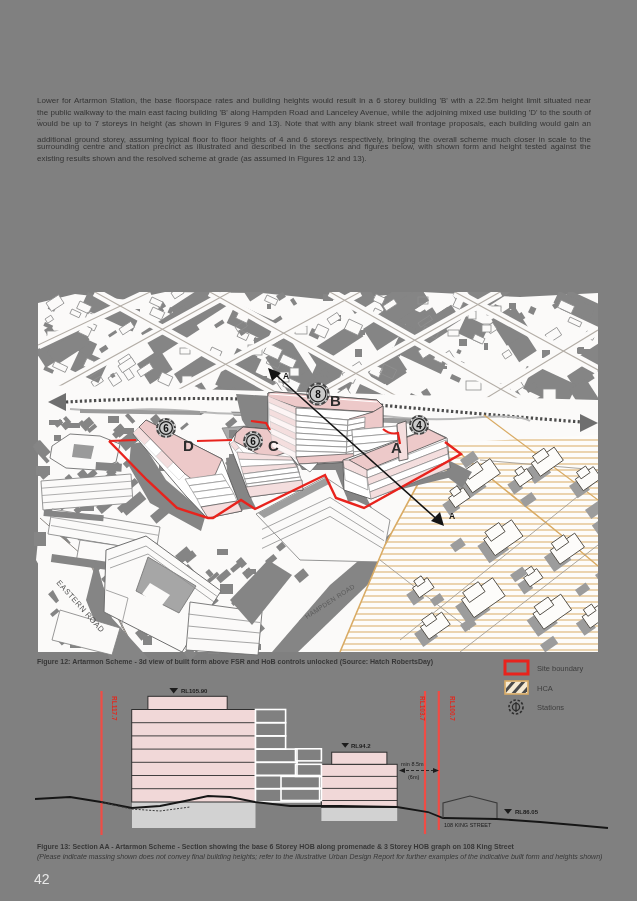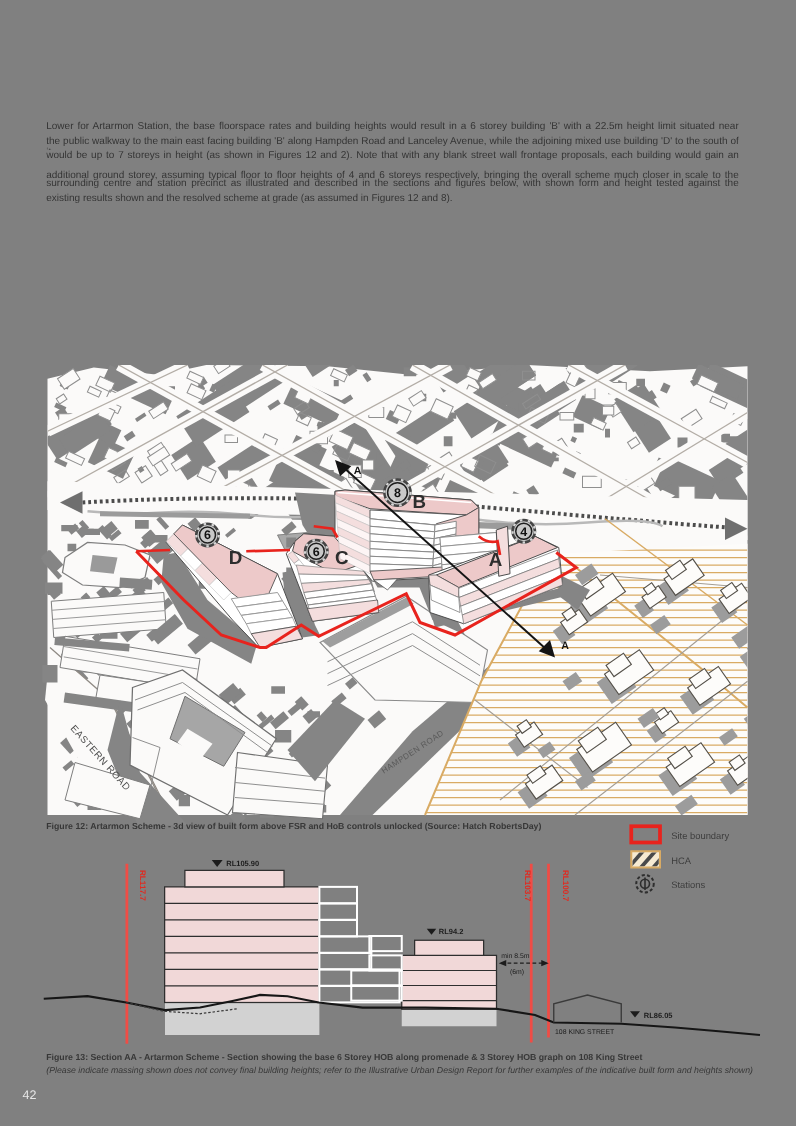--- a/index.html
+++ b/index.html
@@ -4,27 +4,27 @@
 body{font-family:"Liberation Sans",sans-serif;position:relative}
 .ln{position:absolute;left:37px;width:554px;font-size:8px;color:#343434;white-space:nowrap}
 .j{text-align:justify;text-align-last:justify;white-space:normal;height:12px;overflow:hidden}
 .cap{position:absolute;font-size:7px;font-weight:bold;color:#373737}
 </style></head><body>
 
 <div class="ln j" style="top:96px">Lower for Artarmon Station, the base floorspace rates and building heights would result in a 6 storey building 'B' with a 22.5m height limit situated near</div>
 
 <div class="ln j" style="top:107.6px">the public walkway to the main east facing building 'B' along Hampden Road and Lanceley Avenue, while the adjoining mixed use building 'D' to the south of it</div>
 
-<div class="ln j" style="top:119.2px">would be up to 7 storeys in height (as shown in Figures 12 and 2). Note that with any blank street wall frontage proposals, each building would gain an</div>
+<div class="ln j" style="top:119.2px">would be up to 7 storeys in height (as shown in Figures 9 and 13). Note that with any blank street wall frontage proposals, each building would gain an</div>
 
 <div class="ln j" style="top:135px">additional ground storey, assuming typical floor to floor heights of 4 and 6 storeys respectively, bringing the overall scheme much closer in scale to the</div>
 
 <div class="ln j" style="top:142.4px">surrounding centre and station precinct as illustrated and described in the sections and figures below, with shown form and height tested against the</div>
 
-<div class="ln" style="top:154px">existing results shown and the resolved scheme at grade (as assumed in Figures 12 and 8).</div>
+<div class="ln" style="top:154px">existing results shown and the resolved scheme at grade (as assumed in Figures 12 and 13).</div>
 <svg width="637" height="901" viewBox="0 0 637 901" xmlns="http://www.w3.org/2000/svg" style="position:absolute;left:0;top:0">
 
 <polygon points="38.0,303.0 75.0,294.0 128.0,300.0 165.0,292.0 262.0,293.0 330.0,300.0 422.0,292.0 520.0,297.0 598.0,293.0 598.0,652.0 38.0,652.0" fill="#fbfaf9"></polygon>
 <clipPath id="bandclip">
       <polygon points="38,292 598,292 598,442 460,446 250,416 38,412"></polygon>
     </clipPath>
 
 <g clip-path="url(#bandclip)">
       <rect x="283" y="346" width="55" height="21" fill="#858585" transform="rotate(57 283 346)"></rect>
       <rect x="509" y="308" width="51" height="21" fill="#858585" transform="rotate(57 509 308)"></rect>
@@ -825,13 +825,13 @@
 <text x="515" y="814" font-size="6" font-weight="bold" fill="#1c1c1c" font-family="Liberation Sans, sans-serif">RL86.05</text>
 <text x="444" y="827" font-size="5.5" fill="#1c1c1c" font-family="Liberation Sans, sans-serif">108 KING STREET</text>
 </svg>
 
 <div class="cap" style="left:37px;top:658px">Figure 12: Artarmon Scheme - 3d view of built form above FSR and HoB controls unlocked (Source: Hatch RobertsDay)</div>
 
 <div class="cap" style="left:37px;top:843px">Figure 13: Section AA - Artarmon Scheme - Section showing the base 6 Storey HOB along promenade &amp; 3 Storey HOB graph on 108 King Street</div>
 
 <div class="cap" style="left:37px;top:853px;font-weight:normal;font-style:italic">(Please indicate massing shown does not convey final building heights; refer to the Illustrative Urban Design Report for further examples of the indicative built form and heights shown)</div>
 
-<div style="position:absolute;left:18px;top:871px;font-size:10px;color:#e8e8e8">42</div>
+<div style="position:absolute;left:34px;top:871px;font-size:14px;color:#e8e8e8">42</div>
 
 </body></html>

